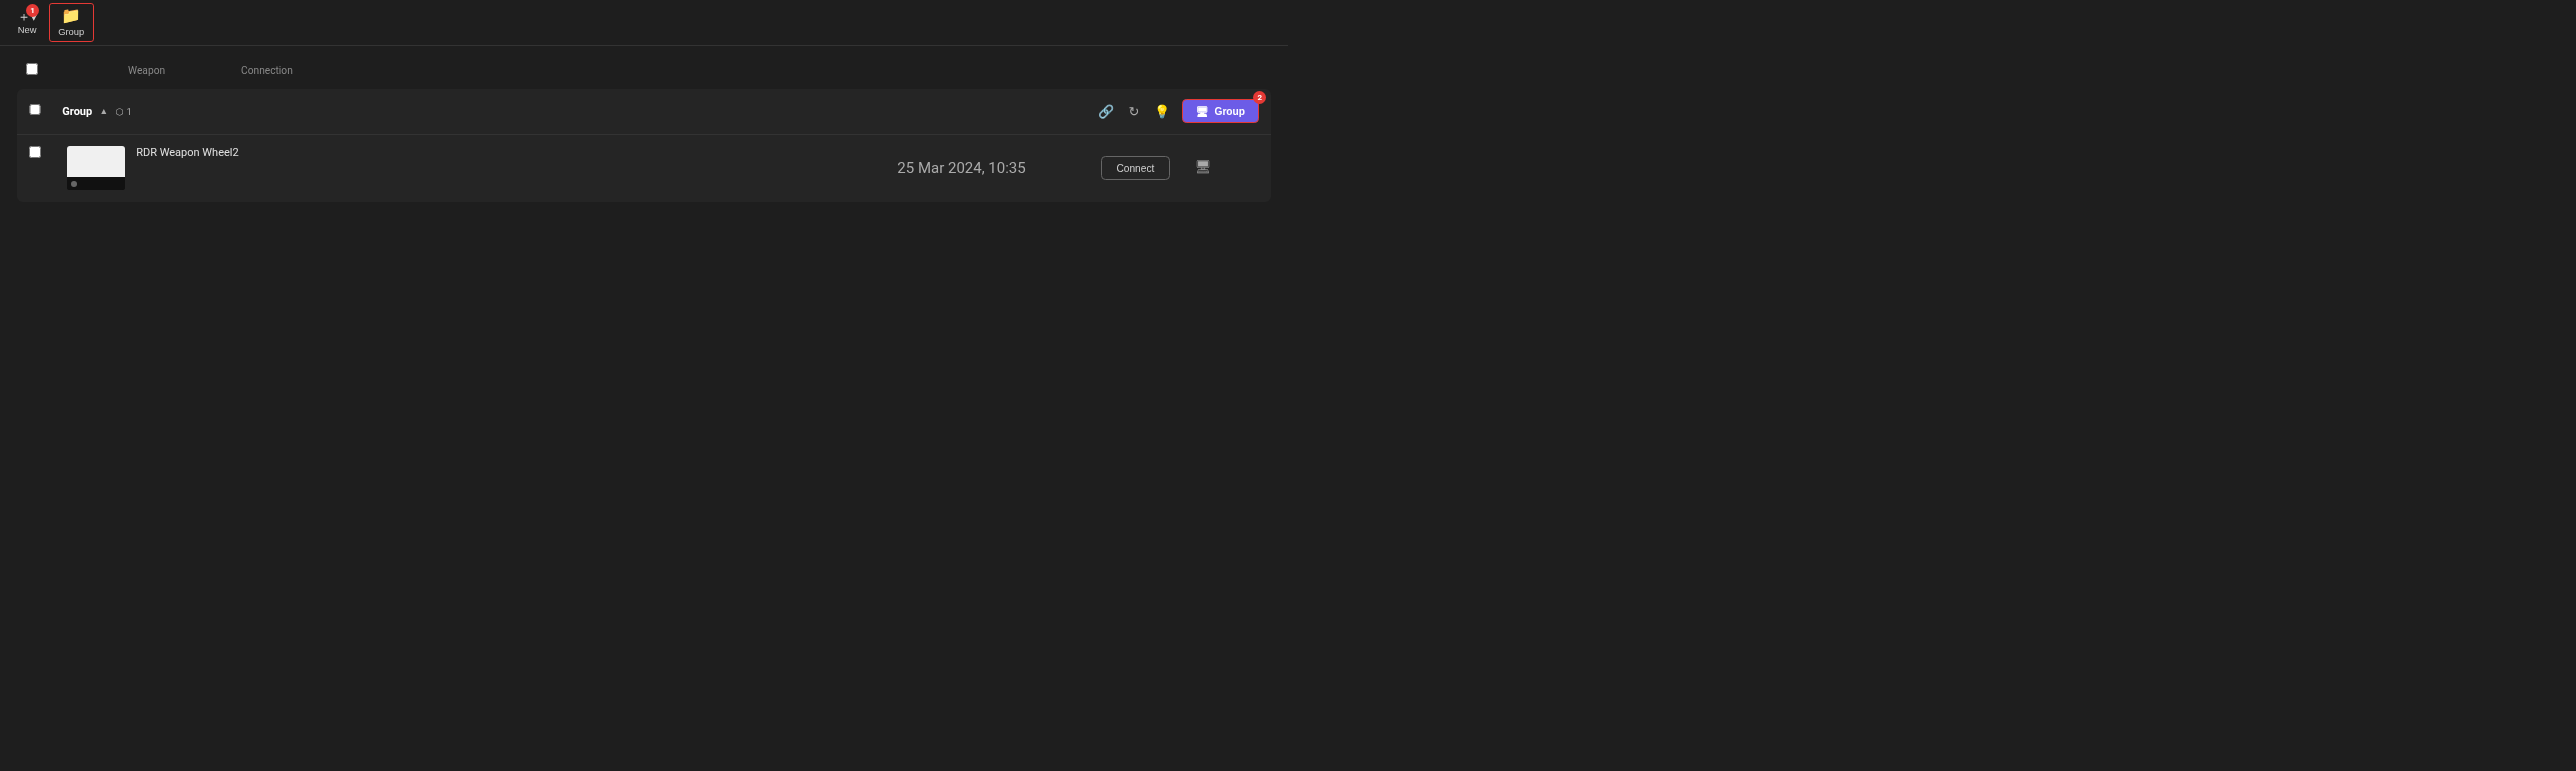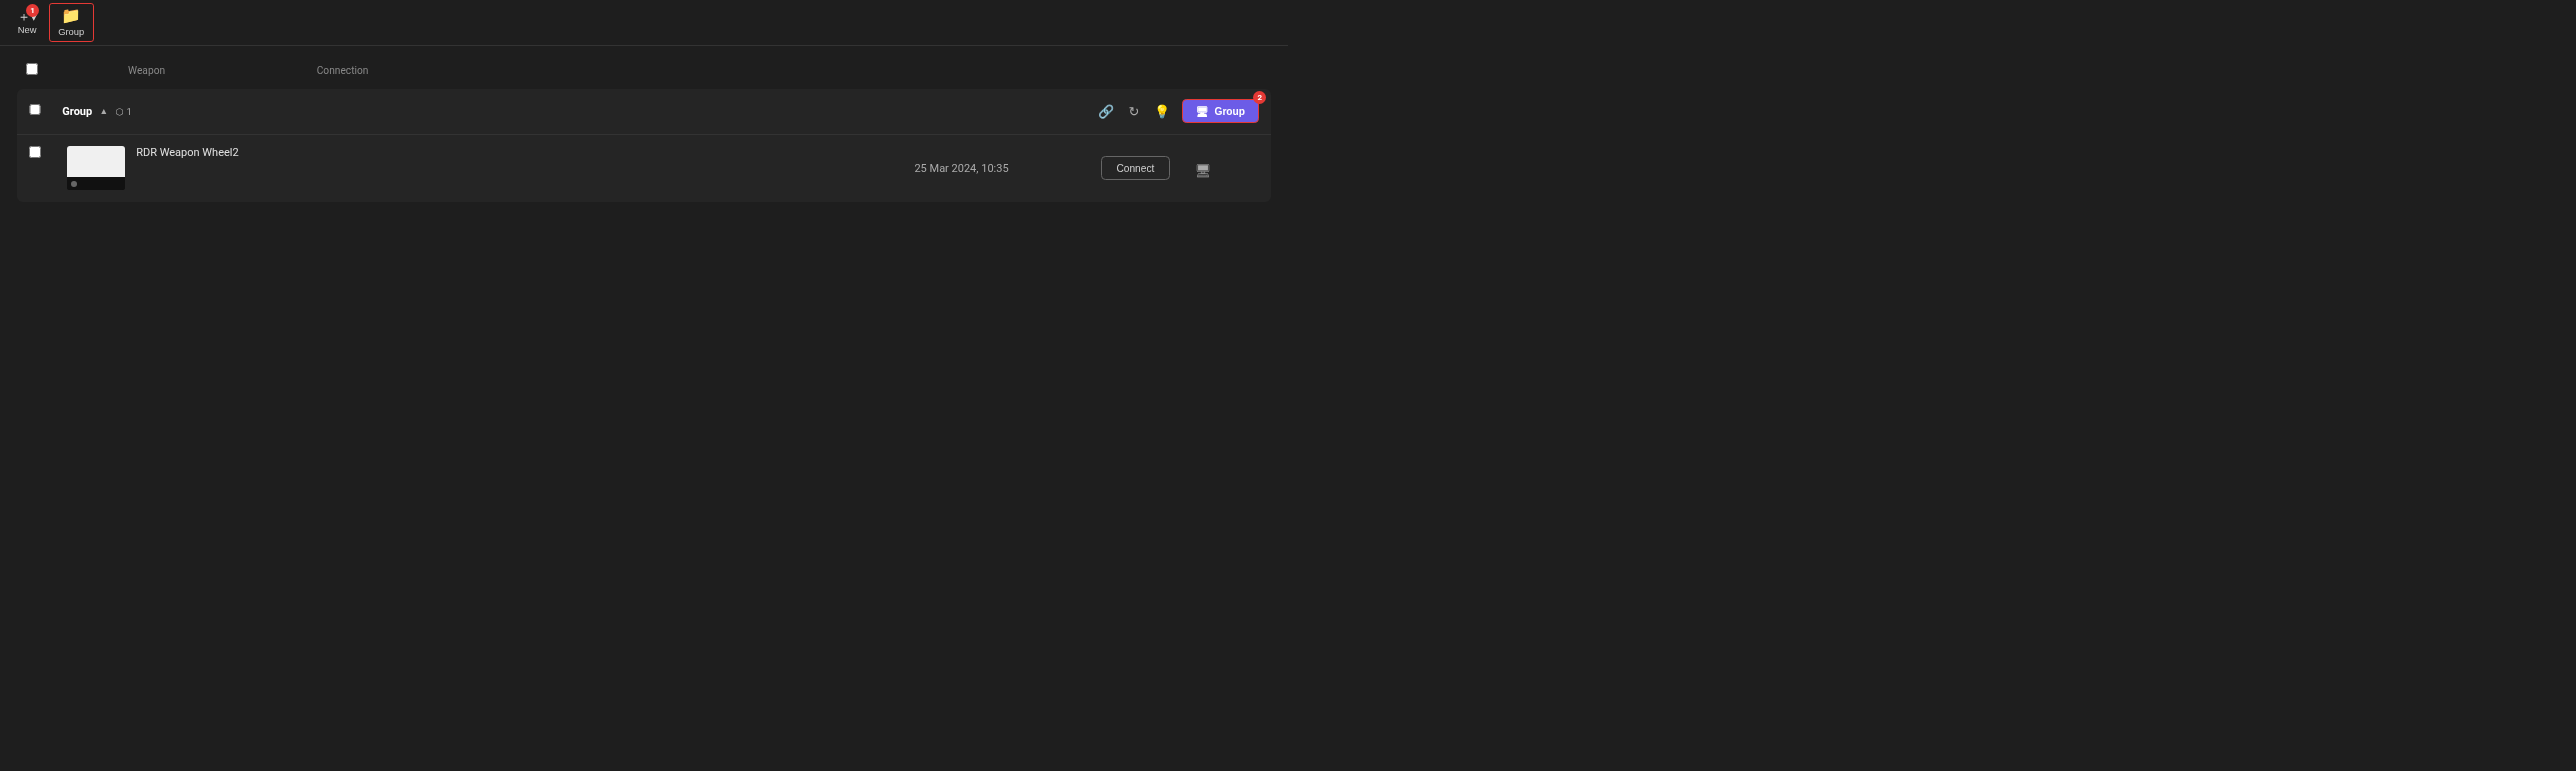--- a/index.html
+++ b/index.html
@@ -110,21 +110,21 @@
       flex: 1;
     }
 
     .col-updated {
       width: 189px;
       text-align: center;
     }
 
     .col-connection {
       width: 203px;
-      text-align: center;
+      text-align: left;
     }
 
     .group-row-container {
       background-color: #252525;
       border-radius: 5.8px;
       overflow: hidden;
     }
 
     .group-row {
       display: flex;
@@ -263,28 +263,28 @@
     }
 
     .item-name {
       font-size: 11px;
       color: #e0e0e0;
     }
 
     .item-updated {
       width: 189px;
       text-align: center;
-      font-size: 11px;
+      font-size: 15px;
       color: #aaa;
     }
 
     .item-connection {
       width: 203px;
       display: flex;
-      align-items: flex-end;
+      align-items: flex-start;
       justify-content: center;
       gap: 22px;
     }
 
     .connect-btn {
       background: none;
       border: 0.7px solid #666;
       color: #d0d0d0;
       border-radius: 4.4px;
       padding: 5.8px 14.5px;

